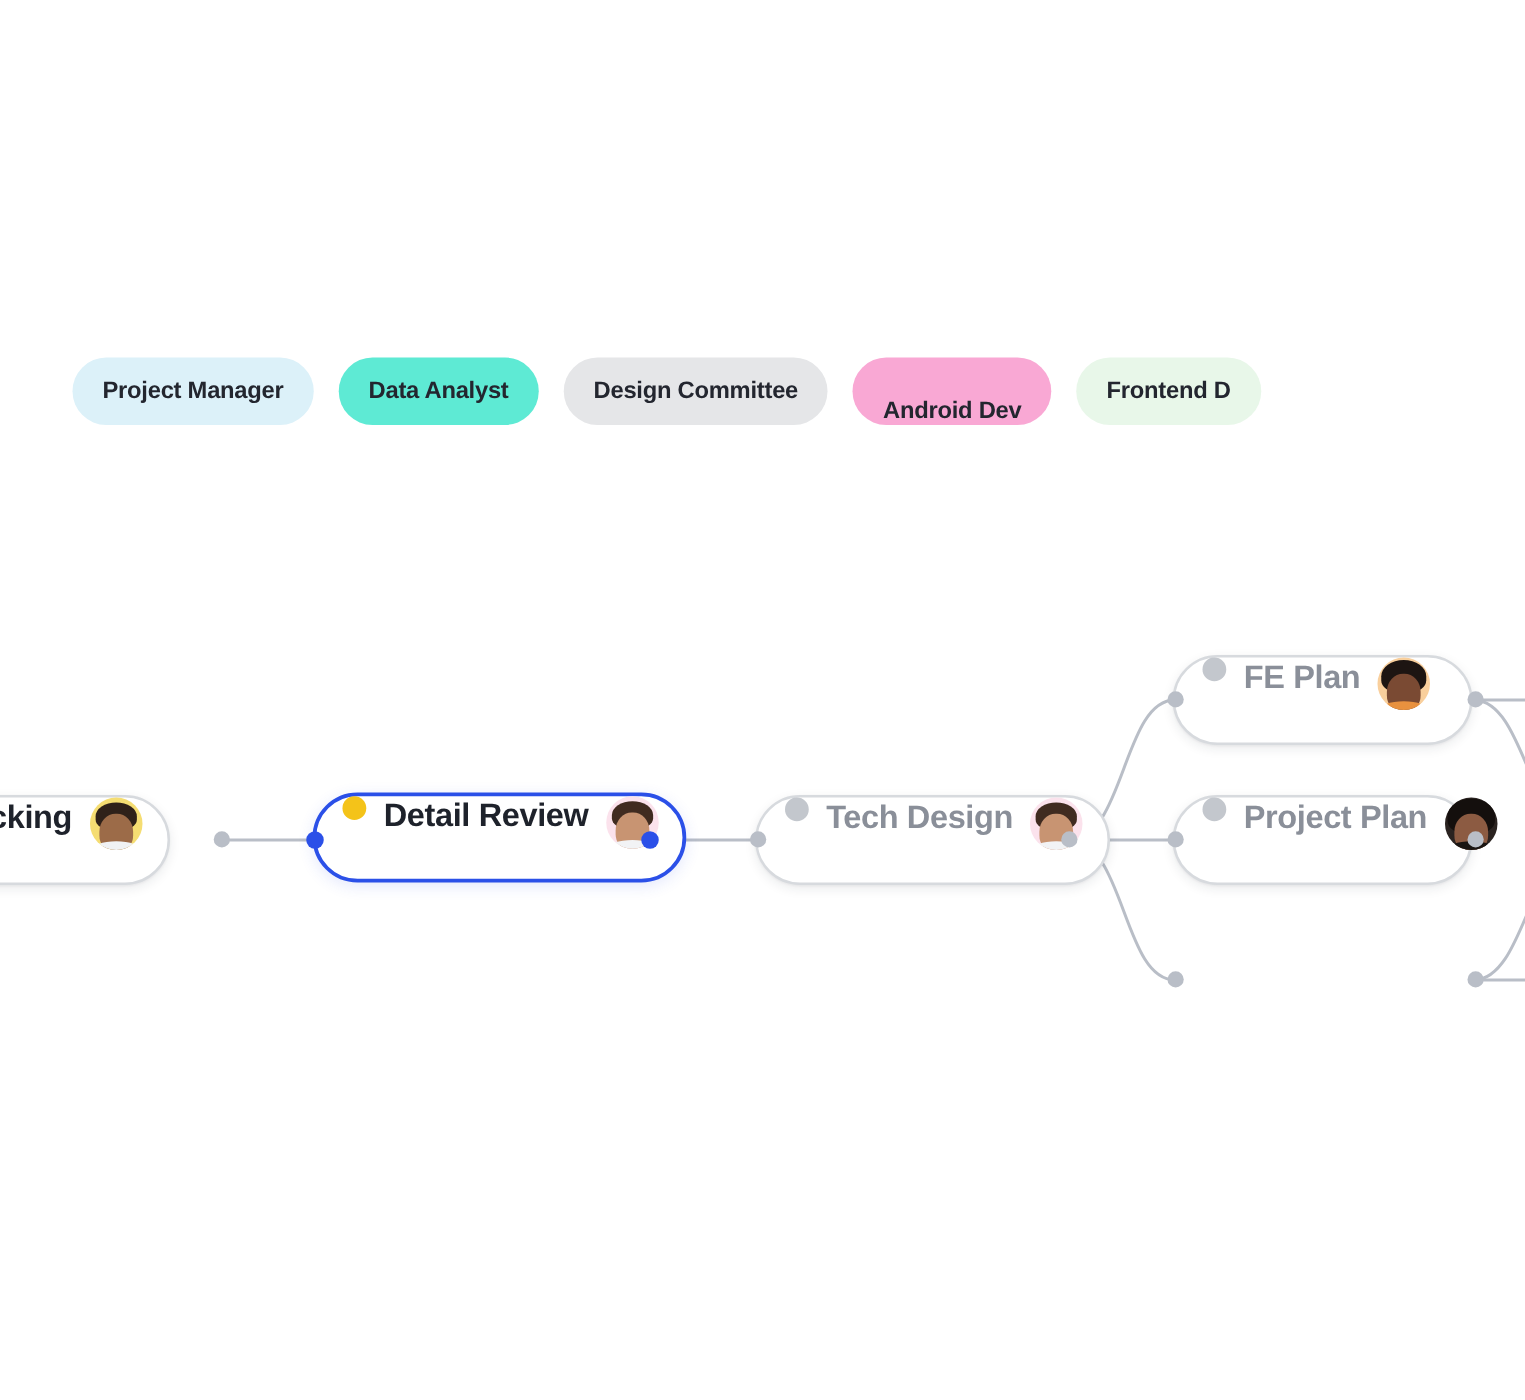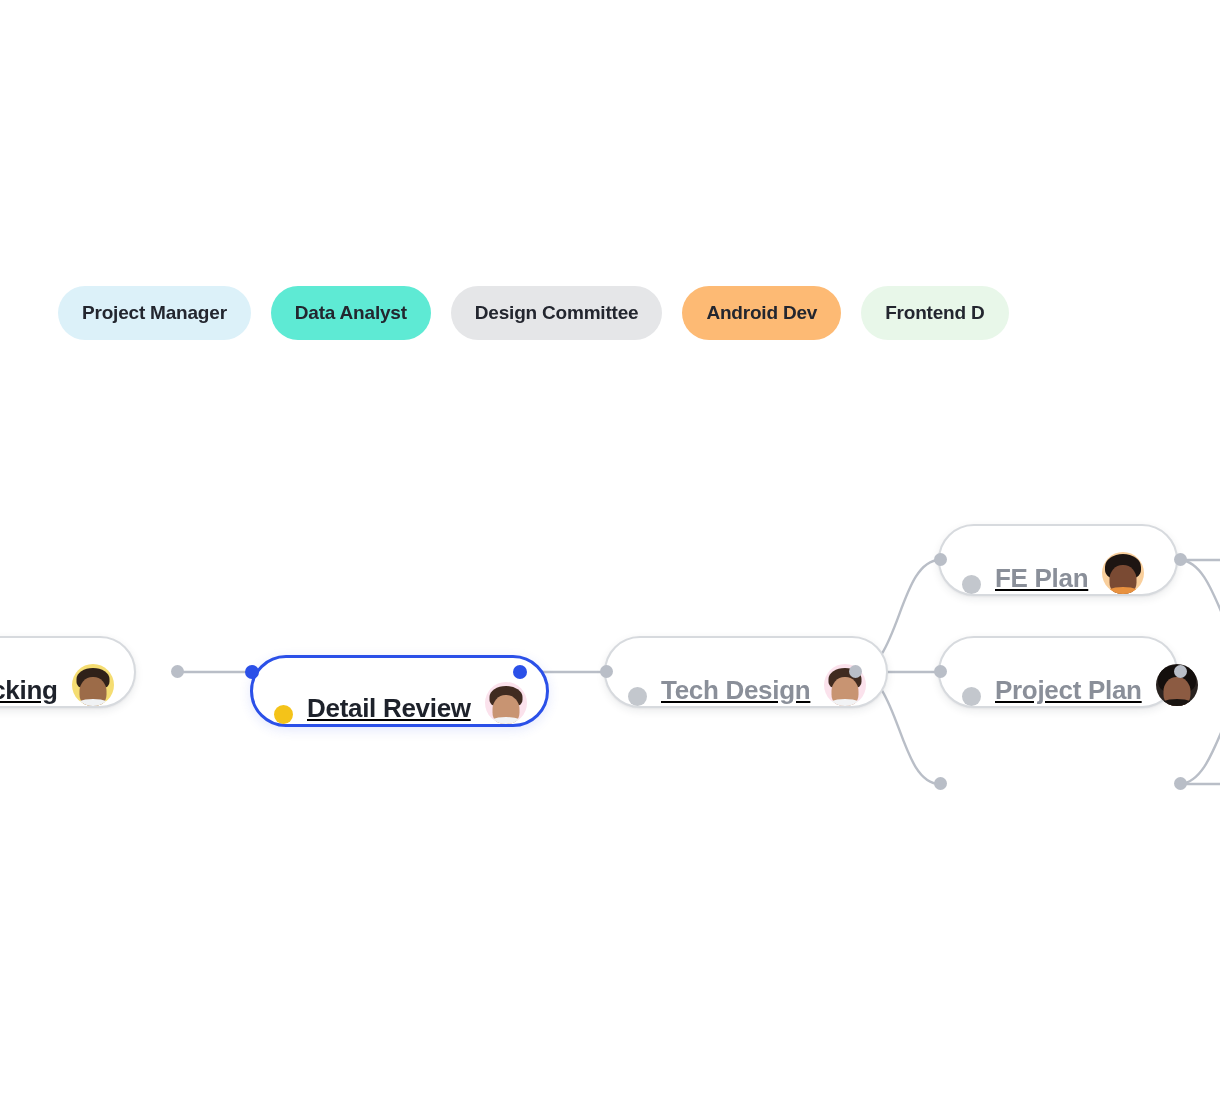--- a/index.html
+++ b/index.html
@@ -56,30 +56,29 @@
   .edge-path {
     fill: none;
     stroke: #b9bec7;
     stroke-width: 2.4;
   }
 
   
   .node {
     position: absolute;
     display: flex;
-    align-items: flex-end;
+    align-items: flex-start;
     height: 72px;
     padding: 0 20px 0 22px;
     border-radius: 36px;
     background: #ffffff;
     border: 2px solid #d7dade;
     box-shadow: 0 3px 9px rgba(24, 29, 43, 0.085),
                 0 1px 2px rgba(24, 29, 43, 0.05);
     white-space: nowrap;
-    text-decoration: underline;
   }
 
   .node.selected {
     border: 3px solid #2b50e8;
     box-shadow: 0 3px 12px rgba(43, 80, 232, 0.13);
     padding: 0 19px 0 21px;
   }
 
   .status-dot {
     width: 19px;
@@ -162,21 +161,21 @@
   <div class="chip-row">
     <div class="chip" style="background: rgb(220, 241, 249);">
       <span>Project Manager</span>
     </div>
     <div class="chip" style="background: #5eead4;">
       <span>Data Analyst</span>
     </div>
     <div class="chip" style="background: rgb(229, 230, 232);">
       <span>Design Committee</span>
     </div>
-    <div class="chip" style="background: #fdba74;">
+    <div class="chip" style="background: #f9a8d4; align-items: flex-end;">
       <span>Android Dev</span>
     </div>
     <div class="chip" style="background: rgb(232, 247, 233);">
       <span>Frontend D</span>
     </div>
   </div>
 
   <svg id="edges" viewBox="0 0 1220 1120">
 
     <path class="edge-path" d="M 177 672 L 252 672"></path>
@@ -199,21 +198,21 @@
   <div class="node active-dark" style="left:-92px; top:636px; border-radius:36px;">
     <span class="node-label">a Tracking</span>
     <span class="avatar" style="background:#f5dd72;">
       <span class="hair" style="background:#2f2119;"></span>
       <span class="face" style="background:#9c6b48;"></span>
       <span class="shoulders" style="background:#f0f2f4;"></span>
     </span>
   </div>
   <span class="port" style="left:171px; top:665px;"></span>
 
-  <div class="node selected" style="left:250px; top:634px;margin-top:21px;">
+  <div class="node selected" style="left:250px; top:634px;">
     <span class="status-dot warn"></span>
     <span class="node-label">Detail Review</span>
     <span class="avatar" style="background:#fbe2ec;">
       <span class="hair" style="background:#402b20;"></span>
       <span class="face" style="background:#c89472;"></span>
       <span class="shoulders" style="background:#f2f3f5;"></span>
     </span>
   </div>
   <span class="port blue" style="left:245px; top:665px;"></span>
   <span class="port blue" style="left:513px; top:665px;"></span>

